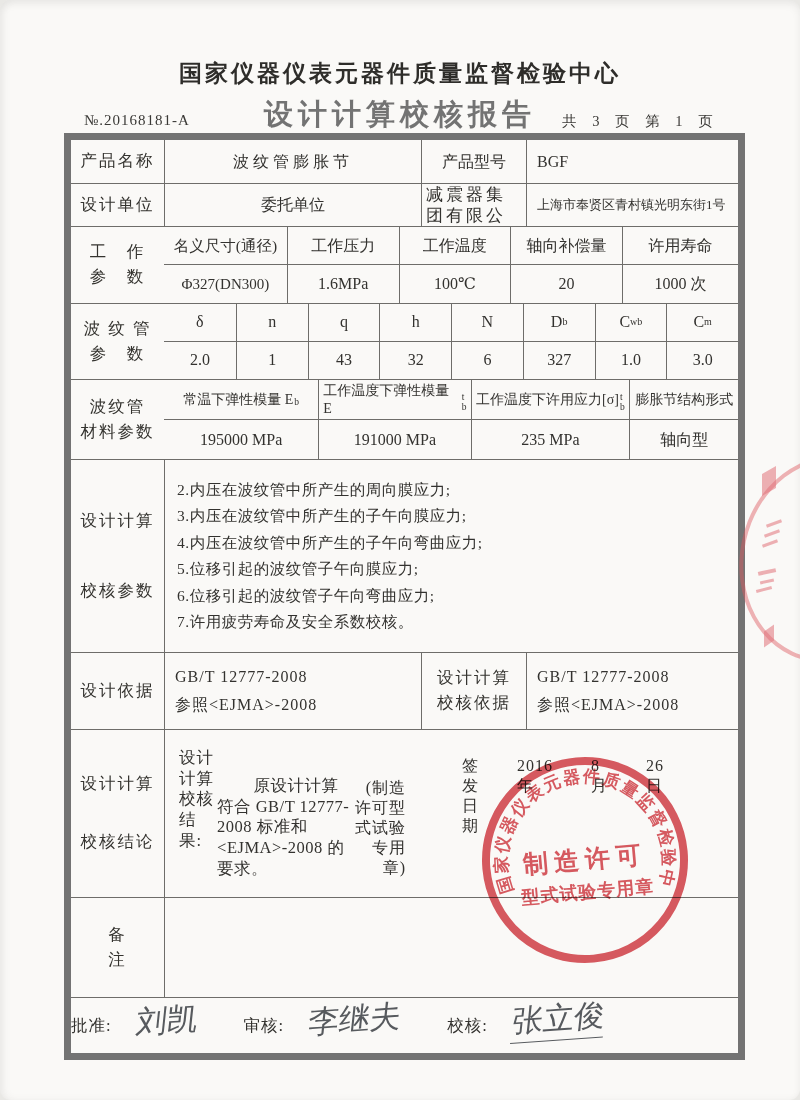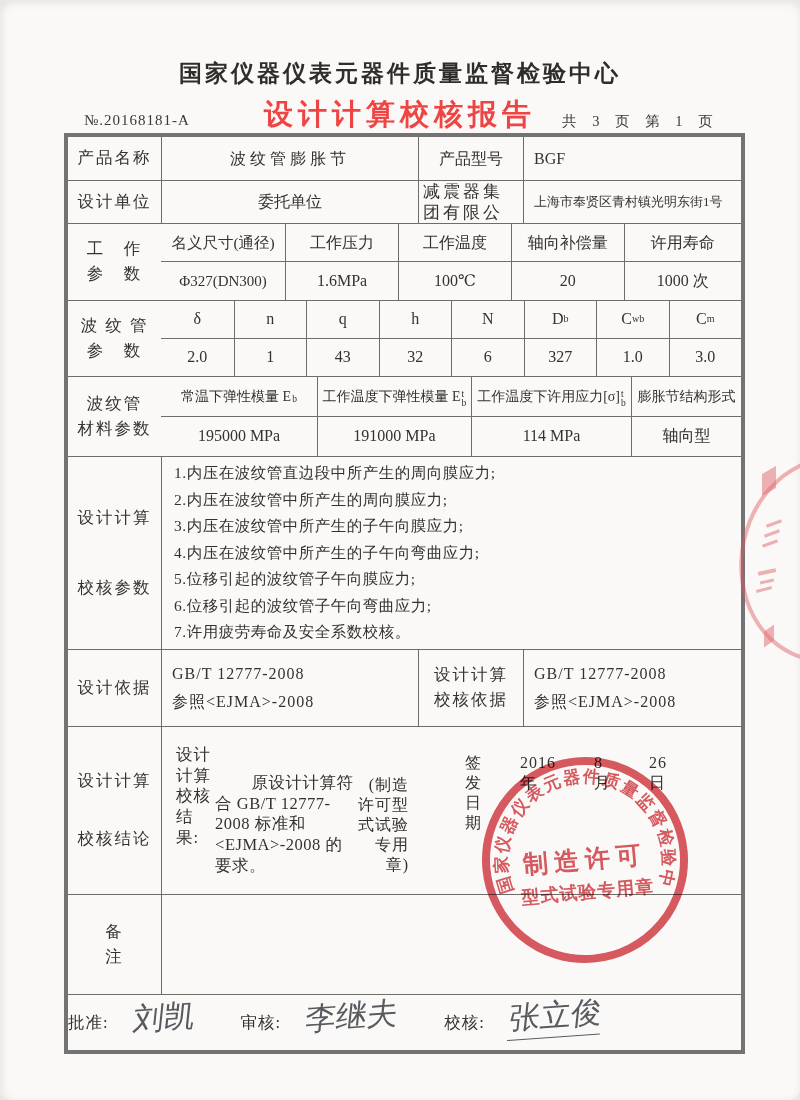--- a/index.html
+++ b/index.html
@@ -10,27 +10,27 @@
     box-shadow:inset 0 4px 8px rgba(0,0,0,.06), inset 4px 0 8px rgba(0,0,0,.04);
     border-radius:11px;
   }
   .org-title{
     position:absolute;top:58px;left:0;width:100%;text-align:center;
     font-size:23px;font-weight:bold;letter-spacing:3px;color:#2e2d2a;
   }
   .report-no{position:absolute;top:112px;left:84px;font-size:15px;letter-spacing:1px;color:#3a3936;}
   .report-title{
     position:absolute;top:95px;left:0;width:100%;text-align:center;
-    font-size:29px;font-weight:bold;letter-spacing:5px;color:#ef4444;
+    font-size:29px;font-weight:bold;letter-spacing:5px;color:#737373;
   }
   .page-info{position:absolute;top:112px;left:562px;font-size:14.5px;letter-spacing:6px;color:#3a3936;}
 
   .tbl{
     position:absolute;left:64px;top:133px;width:681px;
-    border:4px solid #737373;box-sizing:border-box;background:transparent;
+    border:7px solid #737373;box-sizing:border-box;background:transparent;
   }
   .row{display:grid;border-top:1px solid #6e6d6a;box-sizing:border-box;}
   .row:first-child{border-top:none;}
   .c{
     border-left:1px solid #6e6d6a;box-sizing:border-box;
     display:flex;align-items:center;justify-content:center;
     font-size:16px;line-height:1.25;padding:2px 4px;overflow:hidden;
   }
   .c:first-child{border-left:none;}
   .c.left{justify-content:flex-start;padding-left:10px;}
@@ -206,33 +206,32 @@
                 <i>b</i>
               </span>
             </div>
           <div class="c" style="font-size:14px;letter-spacing:0;">
               <span>膨胀节结构形式</span>
             </div>
         </div>
         <div class="subrow" style="grid-template-columns:1.42fr 1.4fr 1.46fr 1fr;">
           <div class="c" style="border-left:none;">195000 MPa</div>
           <div class="c">191000 MPa</div>
-          <div class="c">114 MPa</div>
+          <div class="c">235 MPa</div>
           <div class="c">轴向型</div>
         </div>
       </div>
     </div>
 
     <div class="row" style="grid-template-columns:93px 1fr;height:193px;">
       <div class="c lbl wide-gap">
         <span>设计计算</span>
         <span>校核参数</span>
       </div>
       <div class="c items">
-        <div>1.内压在波纹管直边段中所产生的周向膜应力;</div>
         <div>2.内压在波纹管中所产生的周向膜应力;</div>
         <div>3.内压在波纹管中所产生的子午向膜应力;</div>
         <div>4.内压在波纹管中所产生的子午向弯曲应力;</div>
         <div>5.位移引起的波纹管子午向膜应力;</div>
         <div>6.位移引起的波纹管子午向弯曲应力;</div>
         <div>7.许用疲劳寿命及安全系数校核。</div>
       </div>
     </div>
 
     <div class="row" style="grid-template-columns:93px 257px 105px 1fr;height:77px;">

